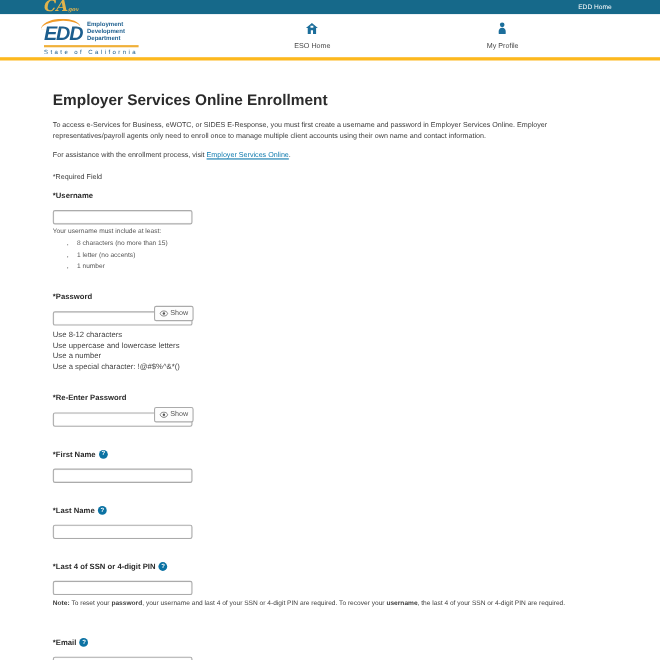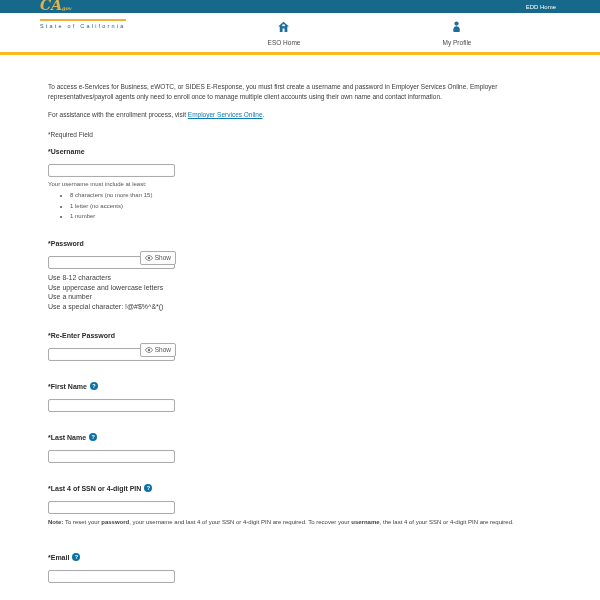--- a/index.html
+++ b/index.html
@@ -99,20 +99,31 @@
 </head>
 <body>
 
 <div class="utility-bar">
   <div class="ca-logo"><span class="ca">CA</span><span class="gov">gov</span></div>
   <a class="utility-link">EDD Home</a>
 </div>
 
 <div class="main-header">
   <div class="edd-logo">
+    <div class="edd-row">
+      <div class="edd-word">
+        <span class="edd-swoosh"></span>
+        <span>EDD</span>
+      </div>
+      <div class="edd-dept">
+        <div>Employment</div>
+        <div>Development</div>
+        <div>Department</div>
+      </div>
+    </div>
     <div class="edd-tagline">State of California</div>
   </div>
 
   <div class="nav-item nav-eso">
     <span class="nav-icon">
       <svg width="12" height="12" viewBox="0 0 12 12">
           <path d="M6 0.8 L11.4 5.4 L9.8 5.4 L9.8 11 L7 11 L7 7.4 L5 7.4 L5 11 L2.2 11 L2.2 5.4 L0.6 5.4 Z" fill="#1C6E9B"></path>
           <rect x="4.7" y="3.4" width="2.6" height="1.8" fill="#fff"></rect>
         </svg>
     </span>
@@ -125,20 +136,21 @@
           <circle cx="6" cy="2.6" r="2.1" fill="#1C6E9B"></circle>
           <path d="M6 5.2 C3.8 5.2 2.8 6.8 2.8 8.6 L2.8 10.2 C2.8 10.8 3.3 11 3.8 11 L8.2 11 C8.7 11 9.2 10.8 9.2 10.2 L9.2 8.6 C9.2 6.8 8.2 5.2 6 5.2 Z" fill="#1C6E9B"></path>
         </svg>
     </span>
     <div class="nav-label">My Profile</div>
   </div>
 </div>
 
 <div class="content">
 
+  <h1 class="page-title">Employer Services Online Enrollment</h1>
 
   <p class="intro">To access e-Services for Business, eWOTC, or SIDES E-Response, you must first create a username and password in Employer Services Online. Employer representatives/payroll agents only need to enroll once to manage multiple client accounts using their own name and contact information.</p>
 
   <p class="assist"><span>For assistance with the enrollment process, visit </span><a class="link">Employer Services Online</a><span>.</span></p>
 
   <p class="required-note">*Required Field</p>
 
   <div class="group">
     <div class="field-label">*Username</div>
     <input class="text-input" type="text" value="" style="">

